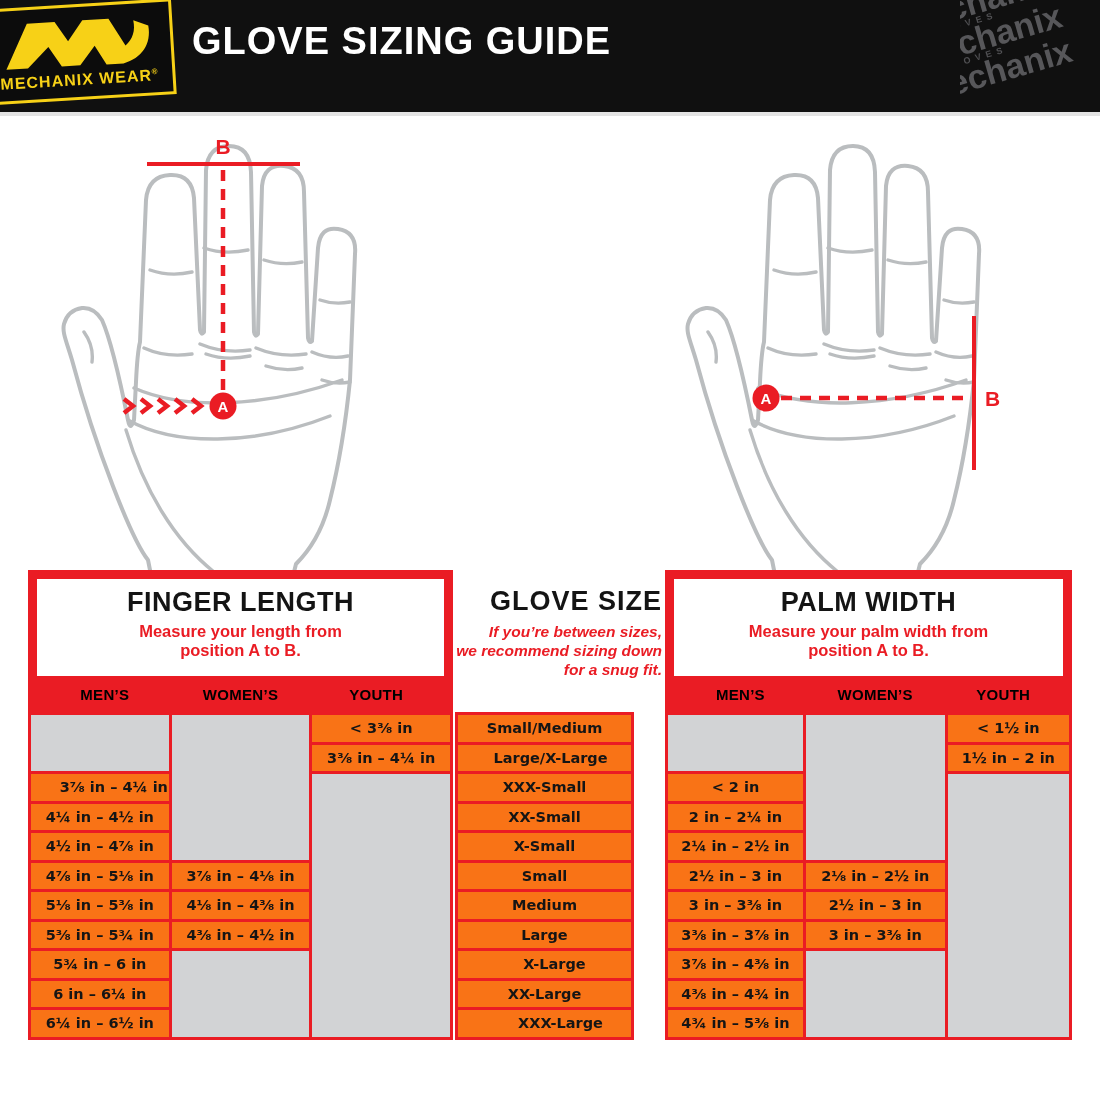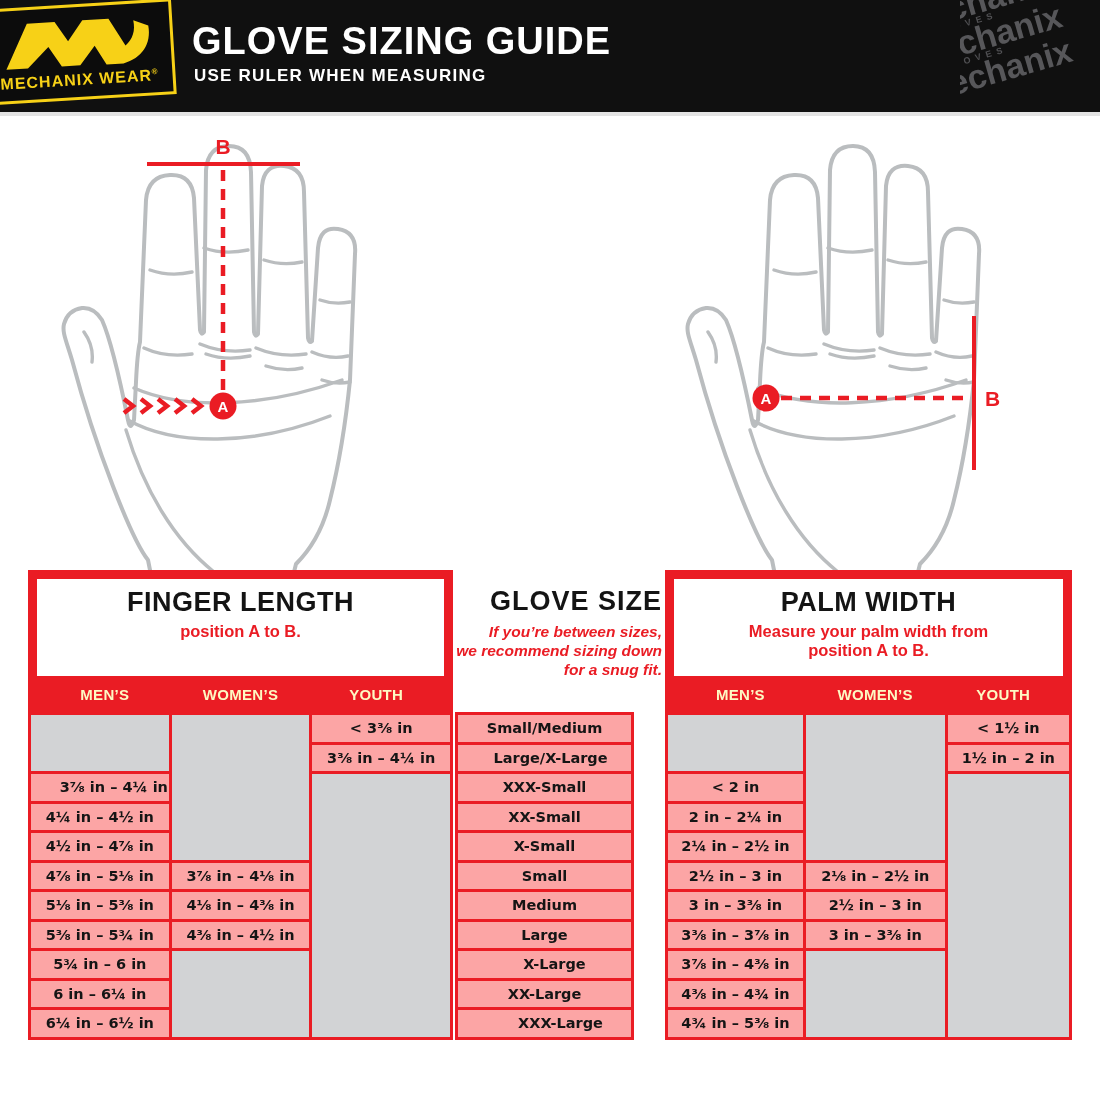--- a/index.html
+++ b/index.html
@@ -34,36 +34,36 @@
 
   
   .section-box { position:absolute; top:570px; height:142px; background:#ea1c24; padding:9px 9px 0; }
   #box-finger { left:28px; width:425px; }
   #box-palm { left:665px; width:407px; }
   .section-inner { background:#fff; height:97px; text-align:center; padding-top:9px; }
   .section-title { font-weight:800; font-size:27px; letter-spacing:0.5px; color:#141414; line-height:1.1; }
   .measure-note { margin-top:4px; color:#ea1c24; font-weight:700; font-size:16.5px; line-height:1.15; }
   .measure-note span { display:block; }
   .col-labels { height:36px; display:grid; align-items:center; text-align:center;
-                color:#fef9c3; font-weight:700; font-size:15px; letter-spacing:0.3px; }
+                color:#000000; font-weight:700; font-size:15px; letter-spacing:0.3px; }
   #box-finger .col-labels { grid-template-columns:1fr 1fr 1fr; }
   #box-palm .col-labels { grid-template-columns:139fr 143fr 125fr; }
 
   .glove-header { position:absolute; left:455px; top:587px; width:207px; text-align:right; }
   .glove-header .section-title { letter-spacing:1px; }
   .glove-note { margin-top:6px; color:#ea1c24; font-weight:700; font-style:italic; font-size:15.5px; line-height:1.22; }
   .glove-note span { display:block; }
 
   
   .datagrid { position:absolute; top:712px; display:grid; grid-template-rows:repeat(11, 26.5px);
               gap:3px; background:#ea1c24; border:3px solid #ea1c24; }
   #grid-finger { left:28px; width:425px; grid-template-columns:1fr 1fr 1fr; }
   #grid-size   { left:455px; width:179px; grid-template-columns:1fr; }
   #grid-palm   { left:665px; width:407px; grid-template-columns:139fr 143fr 125fr; }
-  .cell { background:#fca5a5; display:flex; align-items:center; justify-content:center;
+  .cell { background:#f97316; display:flex; align-items:center; justify-content:center;
           font-family:"DejaVu Sans", sans-serif; font-weight:700; font-size:14.5px;
           color:#151515; white-space:nowrap; }
   .cell.empty { background:#d2d3d5; }
 
   
   .red-stroke { stroke:#ea1c24; fill:none; }
   .hand-outline { fill:#ffffff; stroke:#babdbf; stroke-width:4; stroke-linecap:round; stroke-linejoin:round; }
   .hand-lines { fill:none; stroke:#babdbf; stroke-width:3.4; stroke-linecap:round; }
   .marker-label { font-family:"Liberation Sans", sans-serif; font-weight:800; font-size:21px; fill:#ea1c24; }
   .marker-letter { font-family:"Liberation Sans", sans-serif; font-weight:800; font-size:15px; fill:#ffffff; text-anchor:middle; }
@@ -76,21 +76,20 @@
   <div class="topbar">
     <div class="logo-box">
       <svg class="logo-m" viewBox="0 0 200 70">
         <path fill="#f7d117" d="M6 64 L36 6 L72 6 L88 32 L108 6 L142 6 L162 42
                  C172 34 176 24 174 10 L193 18 C196 42 182 60 158 65
                  L136 65 L122 40 L102 64 L78 64 L62 38 L34 64 Z"></path>
       </svg>
       <div class="brand-line"><span>MECHANIX WEAR</span><sup>®</sup></div>
     </div>
     <div class="main-title">GLOVE SIZING GUIDE</div>
-    <div class="main-subtitle">USE RULER WHEN MEASURING</div>
     <div class="watermark">
       <div class="wm-inner">
         <div class="wm-big">Mechanix</div>
         <div class="wm-small">GLOVES</div>
         <div class="wm-big">Mechanix</div>
         <div class="wm-small">GLOVES</div>
         <div class="wm-big">Mechanix</div>
       </div>
     </div>
   </div>
@@ -150,20 +149,21 @@
     <line class="red-stroke" x1="326" y1="198" x2="326" y2="352" stroke-width="4"></line>
     <text class="marker-label" x="337" y="288">B</text>
     <circle cx="118" cy="280" r="13.5" fill="#ea1c24"></circle>
     <text class="marker-letter" x="118" y="285.5">A</text>
   </svg>
 
   <div id="box-finger" class="section-box">
     <div class="section-inner">
       <div class="section-title">FINGER LENGTH</div>
       <div class="measure-note">
+        <span>Measure your length from</span>
         <span>position A to B.</span>
       </div>
     </div>
     <div class="col-labels">
       <span>MEN’S</span>
       <span>WOMEN’S</span>
       <span>YOUTH</span>
     </div>
   </div>
 

